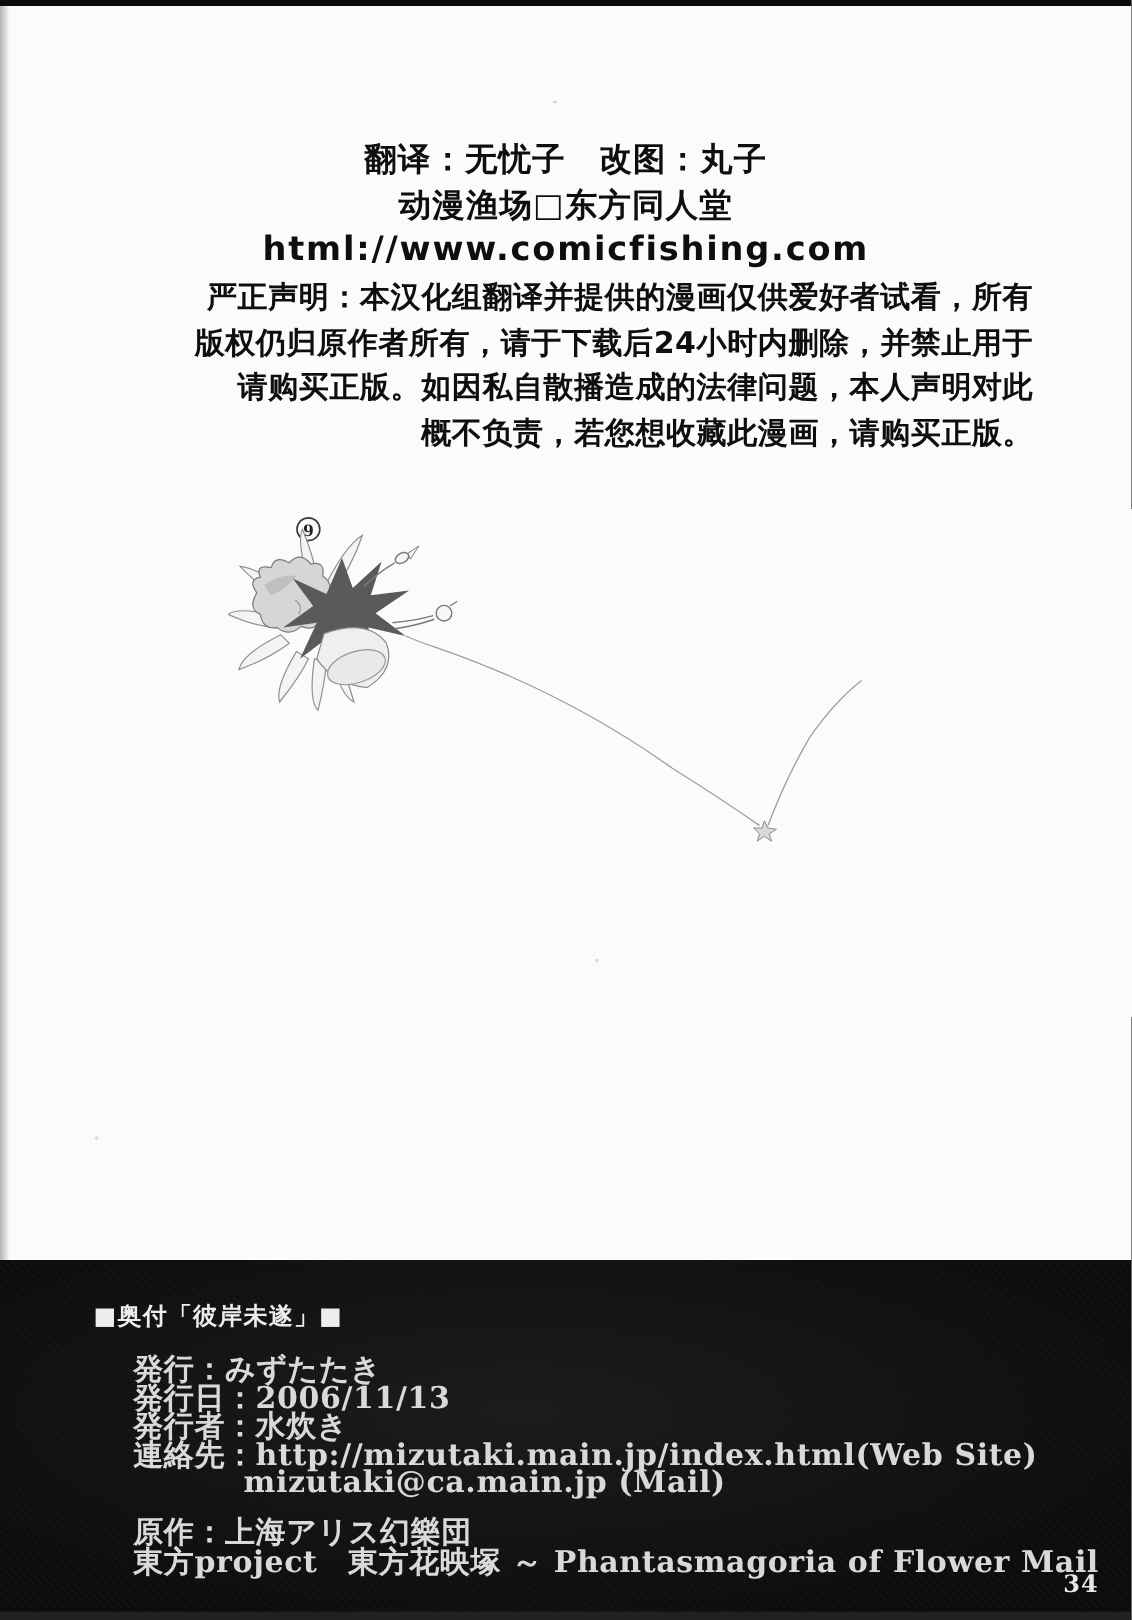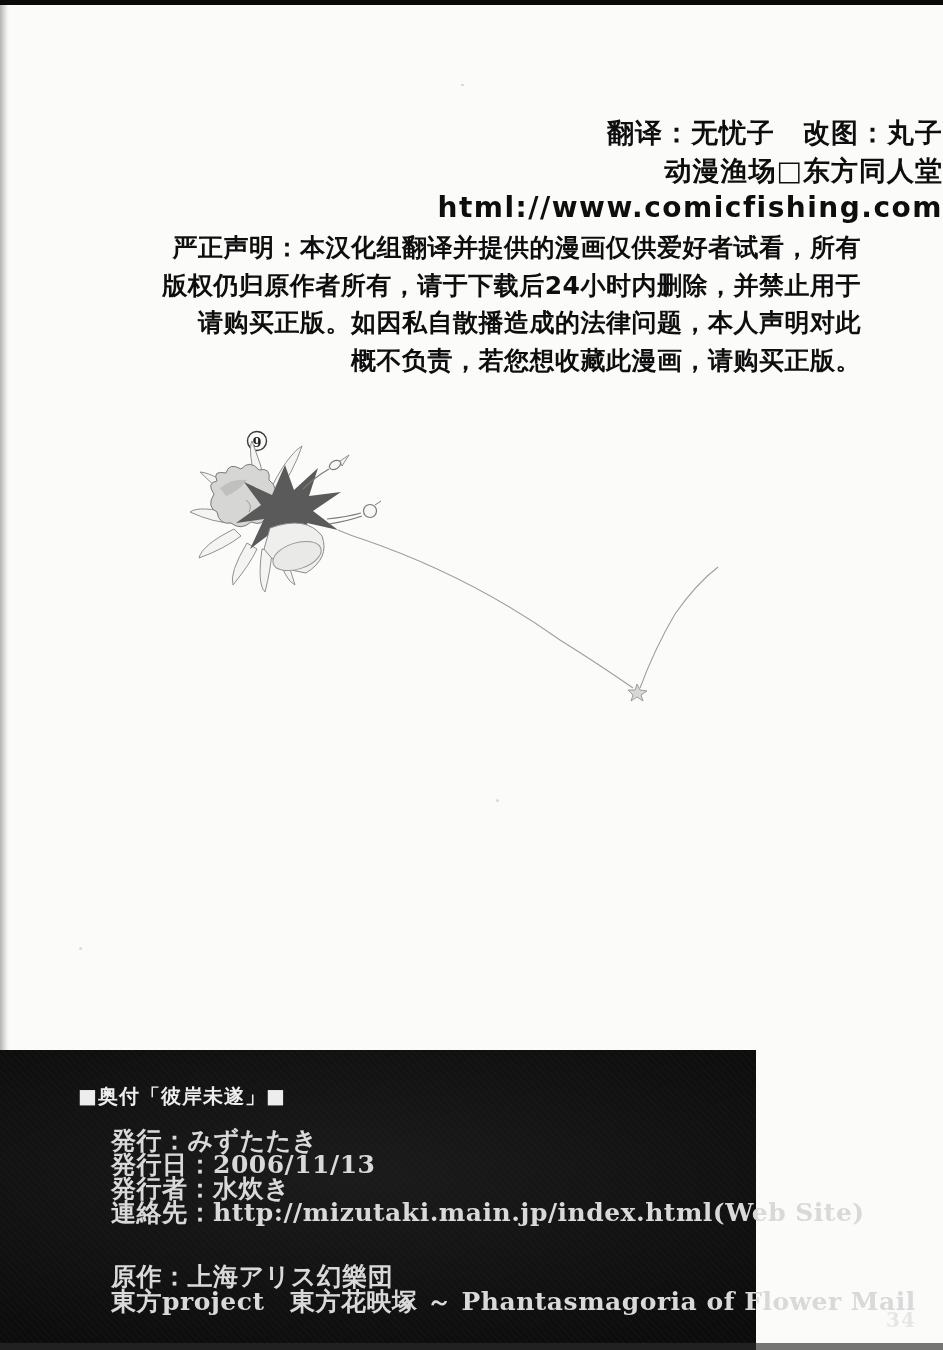--- a/index.html
+++ b/index.html
@@ -17,40 +17,40 @@
     position:absolute; top:5px; left:0; width:9px; height:1045px;
     background:linear-gradient(to right, #b3b3b1 0%, #d8d8d6 45%, #f3f3f1 80%, #fbfbf9 100%);
   }
   .speck { position:absolute; border-radius:50%; background:#9a9a98; }
   .speck.s1 { left:461px; top:84px;  width:3px; height:2px; opacity:.45; }
   .speck.s2 { left:496px; top:799px; width:3px; height:3px; opacity:.35; }
   .speck.s3 { left:79px;  top:947px; width:3px; height:3px; opacity:.35; }
 
   
   .credits-line, .group-line, .url-line {
-    position:absolute; left:0; width:943px; text-align:right;
+    position:absolute; left:0; width:943px; text-align:center;
     color:#0e0e0e; font-weight:bold; white-space:pre;
   }
   .credits-line { top:115px; font-size:27px; letter-spacing:1px; }
   .group-line   { top:153px; font-size:27px; letter-spacing:1px; }
   .url-line     { top:191px; font-size:28px; letter-spacing:1.5px; }
   .disclaimer {
     position:absolute; left:161px; top:229px; width:700px;
     color:#0e0e0e; font-weight:bold; font-size:25px; line-height:37.5px;
     letter-spacing:0.5px;
     text-align:right;
   }
   .disclaimer div { white-space:pre; }
 
   
   .illo { position:absolute; left:190px; top:425px; width:560px; height:290px; }
 
   
   .footer {
-    position:absolute; top:1050px; left:0; width:756px; height:300px;
+    position:absolute; top:1050px; left:0; width:943px; height:300px;
     background-color:#0c0c0c;
     background-image:
       radial-gradient(ellipse 760px 240px at 46% 42%, rgba(40,40,40,.55), rgba(8,8,8,0) 78%),
       repeating-linear-gradient(47deg, rgba(255,255,255,.015) 0 2px, rgba(0,0,0,0) 2px 5px);
     color:#dedede;
     font-family:"DejaVu Serif", serif; font-weight:bold;
   }
   .f-heading {
     position:absolute; left:78px; top:33px;
     font-size:20px; color:#ededed; letter-spacing:1px; white-space:pre;
@@ -147,18 +147,19 @@
 
     <path d="M637,684 L640,690 L647,691 L641,695 L643,701 L637,697 L631,701 L633,695 L628,690 L635,690 Z" fill="#d8d8d8" stroke="#8a8a8a" stroke-width="0.8"></path>
   </svg>
 
   <div class="footer">
     <div class="f-heading">■奥付「彼岸未遂」■</div>
     <div class="f-row r0">発行：みずたたき</div>
     <div class="f-row r1">発行日：2006/11/13</div>
     <div class="f-row r2">発行者：水炊き</div>
     <div class="f-row r3">連絡先：http://mizutaki.main.jp/index.html(Web Site)</div>
+    <div class="f-row r4">mizutaki@ca.main.jp (Mail)</div>
     <div class="f-row o0">原作：上海アリス幻樂団</div>
     <div class="f-row o1">東方project　東方花映塚 ～ Phantasmagoria of Flower Mail</div>
     <div class="page-number">34</div>
     <div class="bottom-strip"></div>
   </div>
 </div>
 
 </body></html>

